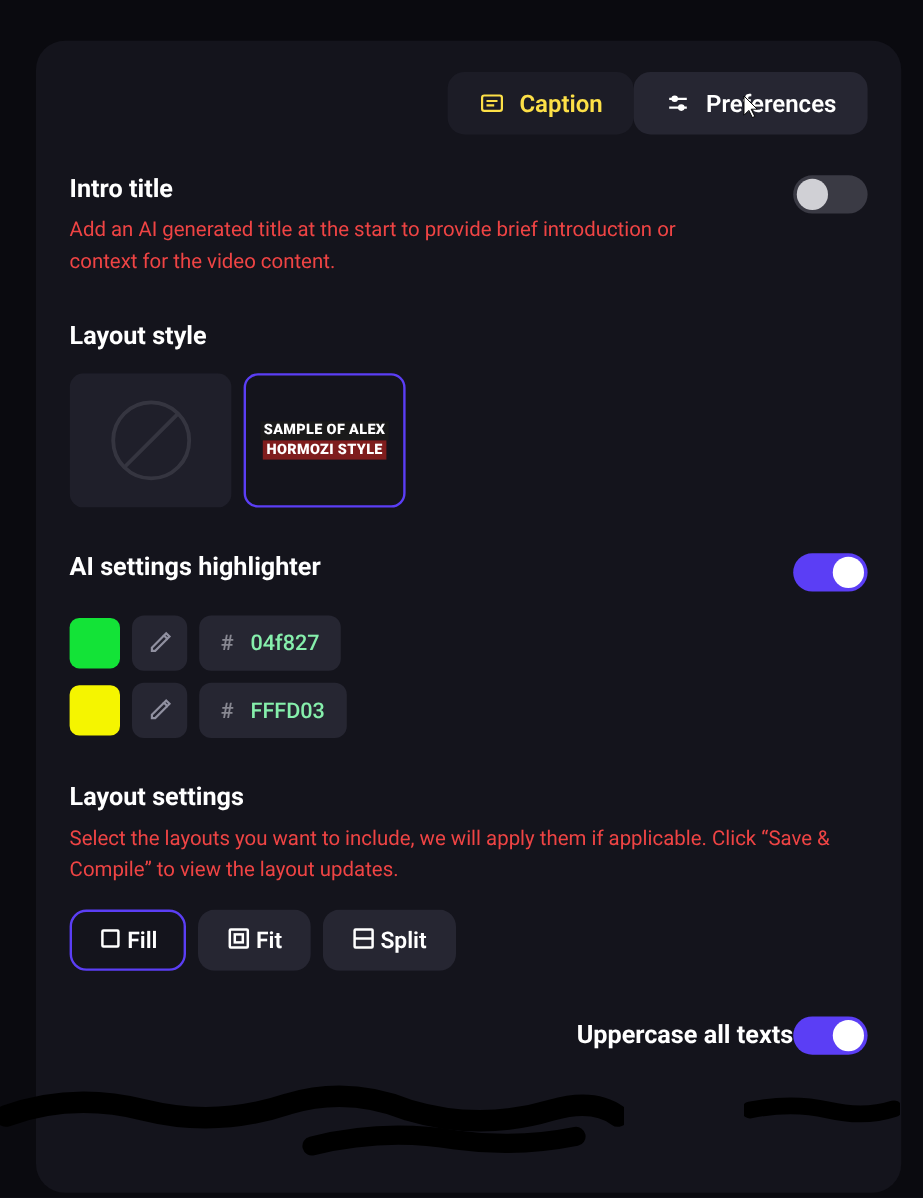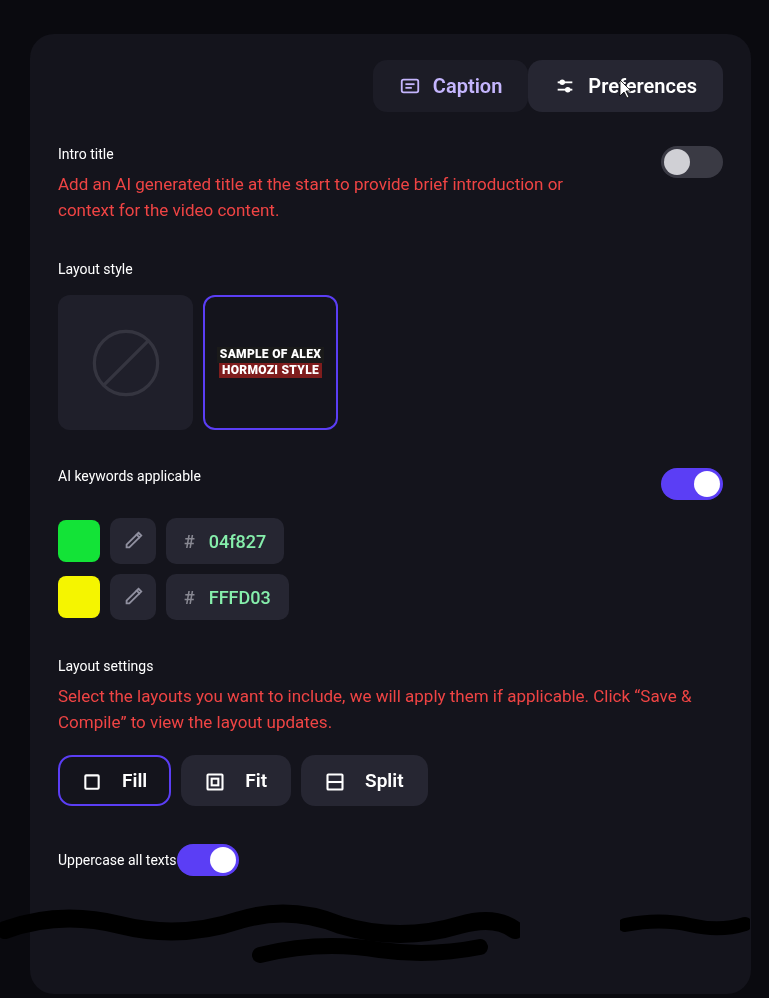--- a/index.html
+++ b/index.html
@@ -32,21 +32,21 @@
       display: flex;
       align-items: center;
       gap: 12px;
       padding: 14px 26px;
       border-radius: 14px;
       font-size: 20px;
       font-weight: 600;
       cursor: pointer;
     }
     .tab.inactive {
-      color: #c4b5fd;
+      color: #fde047;
       background: #1c1c26;
       align-items: center;
     }
     .tab.active {
       color: #ffffff;
       background: #262632;
     }
     .tab-icon {
       width: 22px;
       height: 22px;
@@ -54,22 +54,22 @@
     }
     .section {
       margin-bottom: 38px;
     }
     .section-header {
       display: flex;
       justify-content: space-between;
       align-items: flex-start;
     }
     .section-title {
-      font-size: 14px;
-      font-weight: 400;
+      font-size: 21px;
+      font-weight: 700;
       color: #ffffff;
       margin-bottom: 10px;
     }
     .section-desc {
       font-size: 17px;
       color: #ef4444;
       line-height: 1.5;
       max-width: 560px;
     }
     .toggle {
@@ -102,21 +102,21 @@
     .toggle.on .toggle-thumb {
       right: 3px;
     }
     .style-options {
       display: flex;
       gap: 10px;
       margin-top: 18px;
     }
     .style-card {
       width: 135px;
-      height: 135px;
+      height: 112px;
       border-radius: 12px;
       background: #1f1f2a;
       display: flex;
       align-items: center;
       justify-content: center;
       cursor: pointer;
       border: 2px solid transparent;
     }
     .style-card.selected {
       border: 2px solid #5b3ef5;
@@ -195,42 +195,42 @@
       color: #86efac;
       font-weight: 500;
     }
     .layout-buttons {
       display: flex;
       gap: 10px;
       margin-top: 20px;
     }
     .layout-btn {
       display: flex;
-      align-items: flex-end;
-      gap: 20px;
+      align-items: flex-start;
+      gap: 4px;
       padding: 12px 22px;
       border-radius: 14px;
       background: #262632;
       font-size: 19px;
       font-weight: 600;
       color: #ffffff;
       cursor: pointer;
       border: 2px solid transparent;
     }
     .layout-btn.selected {
       border: 2px solid #5b3ef5;
       background: #14141c;
     }
     .layout-icon {
       width: 20px;
       height: 20px;
     }
     .row-setting {
       display: flex;
-      justify-content: flex-start;
+      justify-content: flex-end;
       align-items: center;
       margin-bottom: 28px;
     }
     .cursor-pointer {
       position: absolute;
       left: 615px;
       top: 78px;
       width: 20px;
       height: 24px;
       pointer-events: none;
@@ -291,21 +291,21 @@
         <div class="style-sample">
           <span class="l1">SAMPLE OF ALEX</span><br>
           <span class="l2">HORMOZI STYLE</span>
         </div>
       </div>
     </div>
   </div>
 
   <div class="section">
     <div class="section-header">
-      <div class="section-title">AI keywords applicable</div>
+      <div class="section-title">AI settings highlighter</div>
       <div class="toggle on">
         <div class="toggle-thumb"></div>
       </div>
     </div>
     <div class="color-rows">
       <div class="color-row">
         <div class="color-swatch" style="background:#13e337"></div>
         <div class="eyedrop-btn">
           <svg class="eyedrop-icon" viewBox="0 0 24 24" fill="none" stroke="currentColor" stroke-width="2">
             <path d="M18 3l3 3-2 2-3-3 2-2z"></path>

